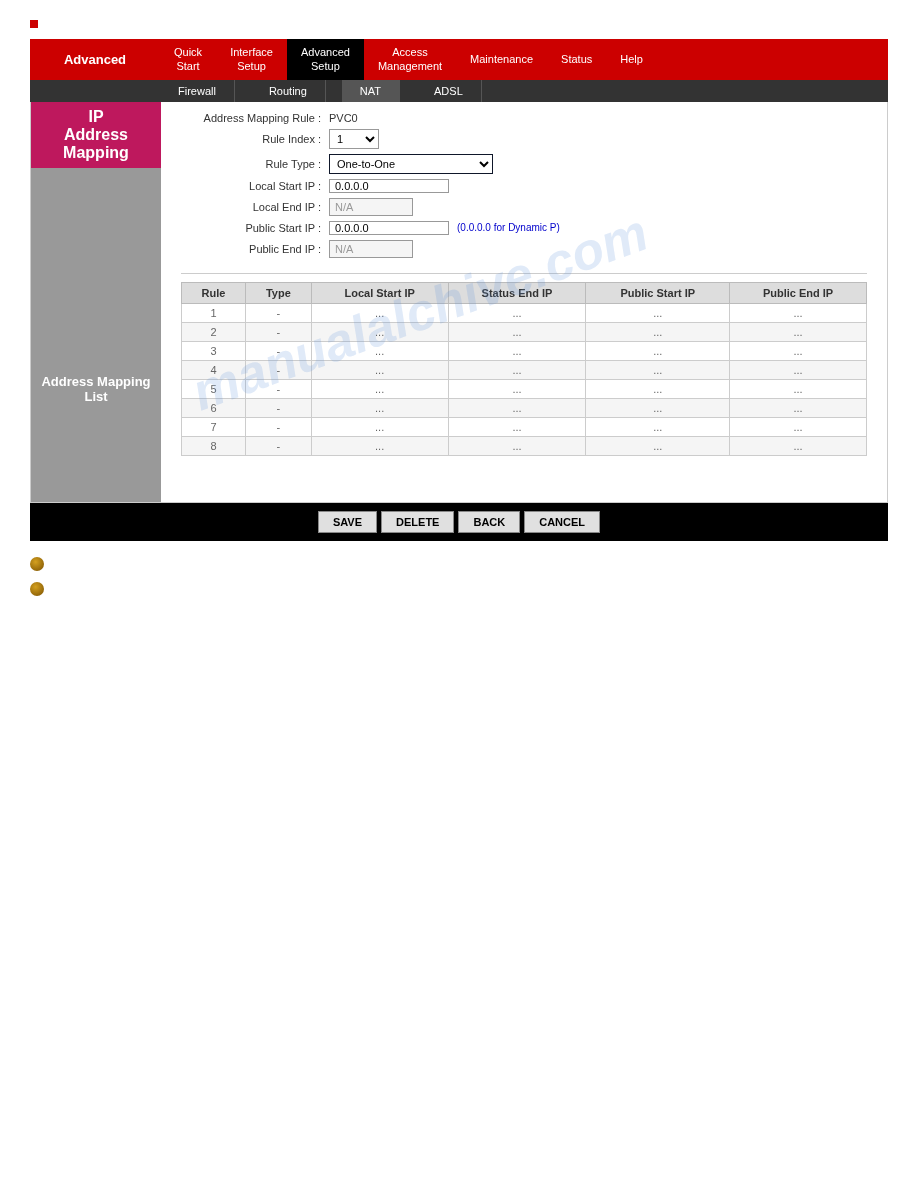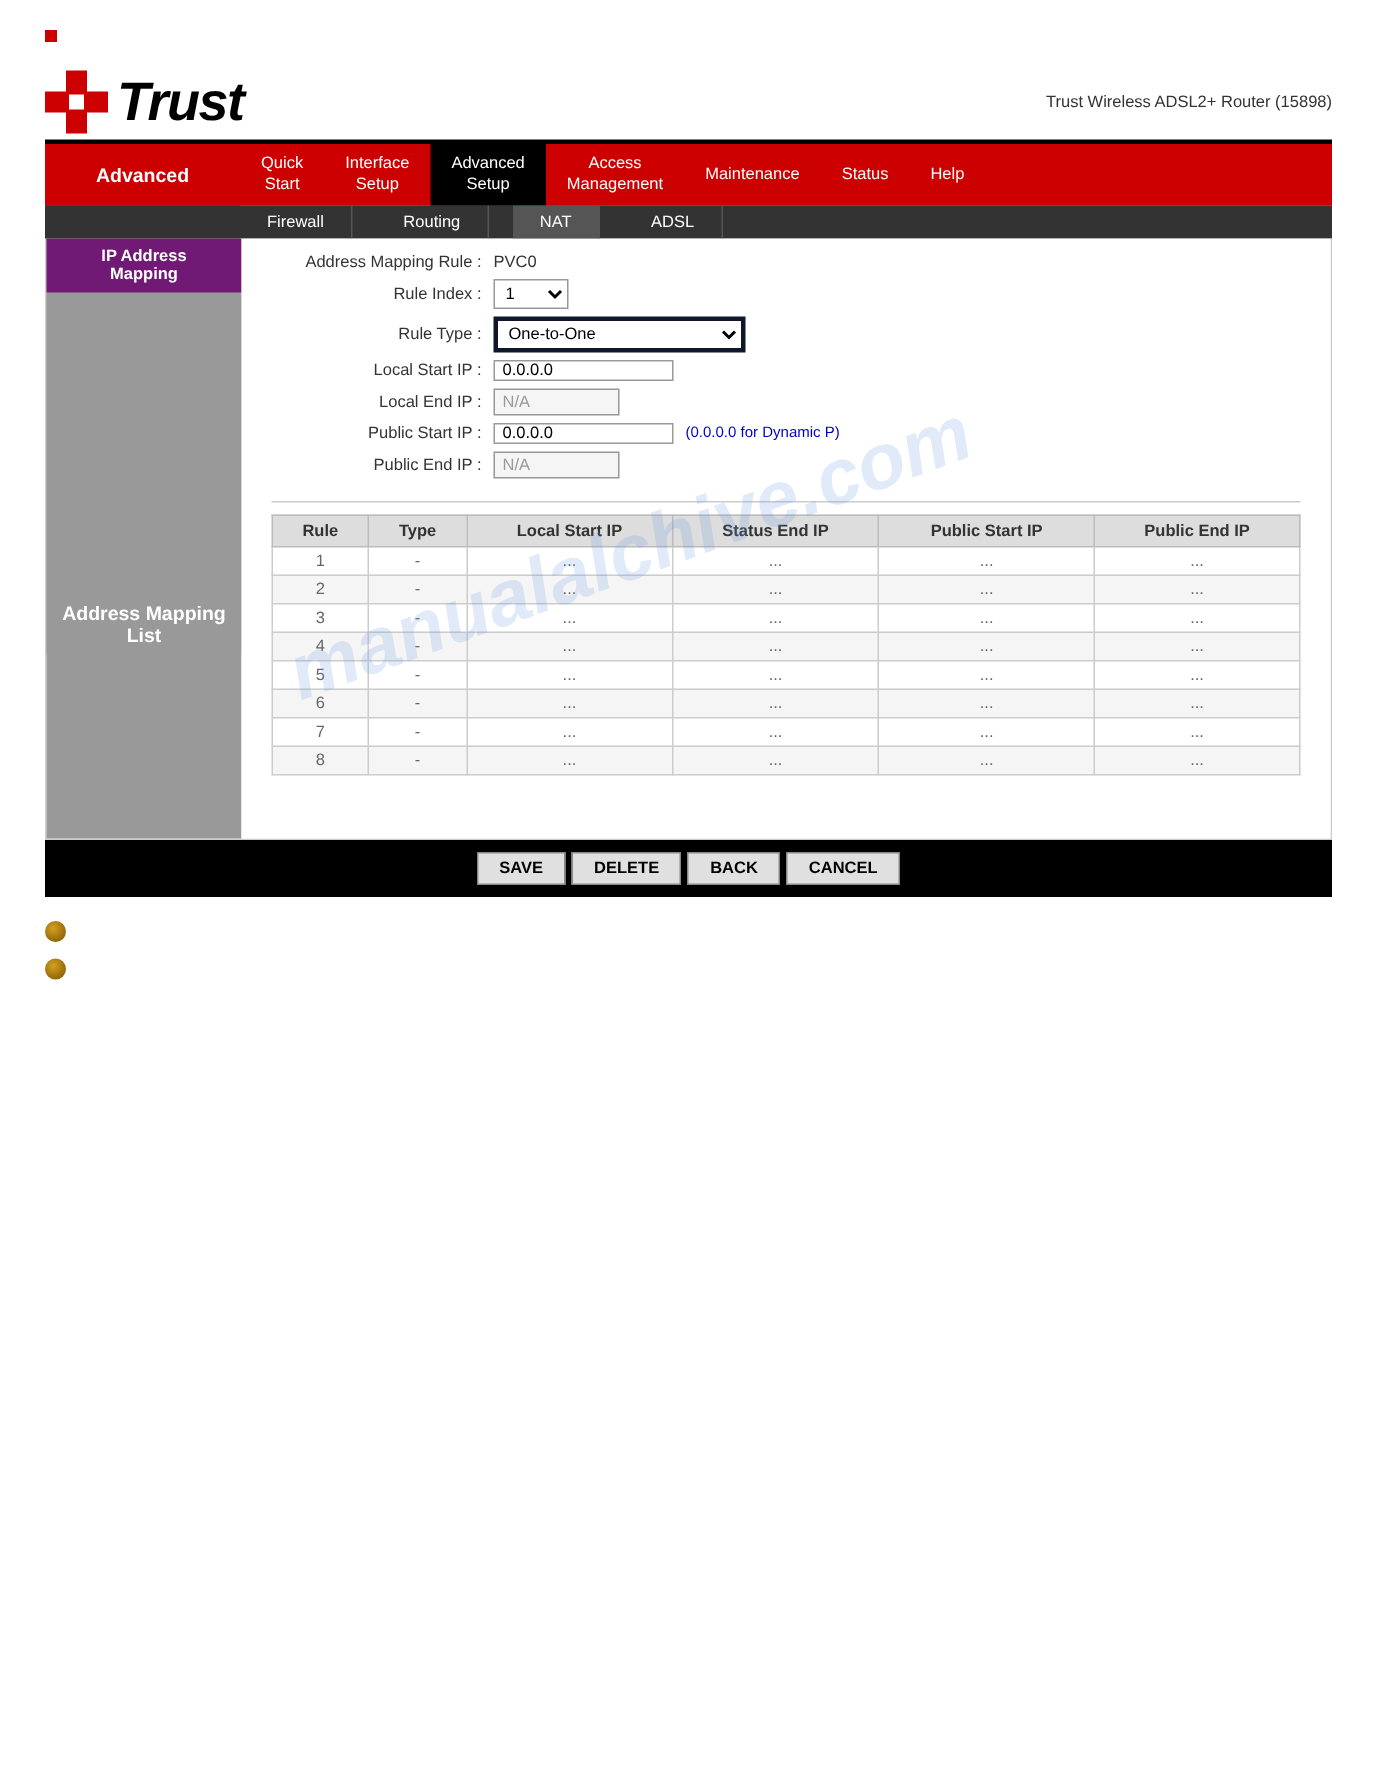--- a/index.html
+++ b/index.html
@@ -101,24 +101,24 @@
     }
 
     
     .sidebar {
       width: 130px;
       background: #999;
       min-height: 400px;
     }
 
     .sidebar-item {
-      background: #701a75;
+      background: #be185d;
       color: #fff;
       padding: 6px 25px;
-      font-size: 11px;
+      font-size: 16px;
       font-weight: bold;
       text-align: center;
       cursor: pointer;
       margin-bottom: 1px;
     }
 
     
     .content-area {
       flex: 1;
       padding: 10px 20px;
@@ -159,21 +159,21 @@
     .form-input-na {
       border: 1px solid #999;
       padding: 2px 5px;
       font-size: 11px;
       width: 84px;
       background: #f5f5f5;
       color: #999;
     }
 
     .form-select {
-      border: 3px solid #0f172a;
+      border: 1px solid #0f172a;
       padding: 2px 3px;
       font-size: 11px;
       background: #fff;
       min-width: 120px;
     }
 
     .form-select-small {
       border: 1px solid #999;
       padding: 2px 3px;
       font-size: 11px;
@@ -335,31 +335,20 @@
     }
   </style>
 </head>
 <body>
 
 <div class="page-wrapper">
   
   <div class="small-square"></div>
 
   
-  <div class="logo-top-area">
-    <div class="trust-brand">
-      <div class="trust-crosshair">
-        <div class="tc-h"></div>
-        <div class="tc-v"></div>
-        <div class="tc-inner"></div>
-      </div>
-      <div class="trust-wordmark">Trust</div>
-    </div>
-    <div class="router-title">Trust Wireless ADSL2+ Router (15898)</div>
-  </div>
 
   
   <div class="top-nav">
     <div class="nav-advanced-label">Advanced</div>
     <div class="nav-items">
       <div class="nav-item">Quick<br>Start</div>
       <div class="nav-item">Interface<br>Setup</div>
       <div class="nav-item active">Advanced<br>Setup</div>
       <div class="nav-item">Access<br>Management</div>
       <div class="nav-item">Maintenance</div>

